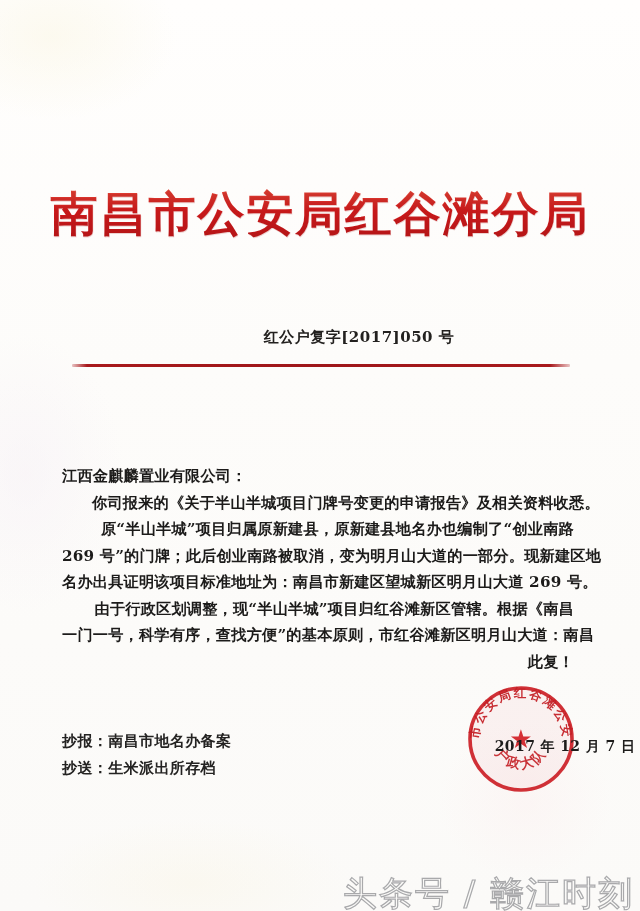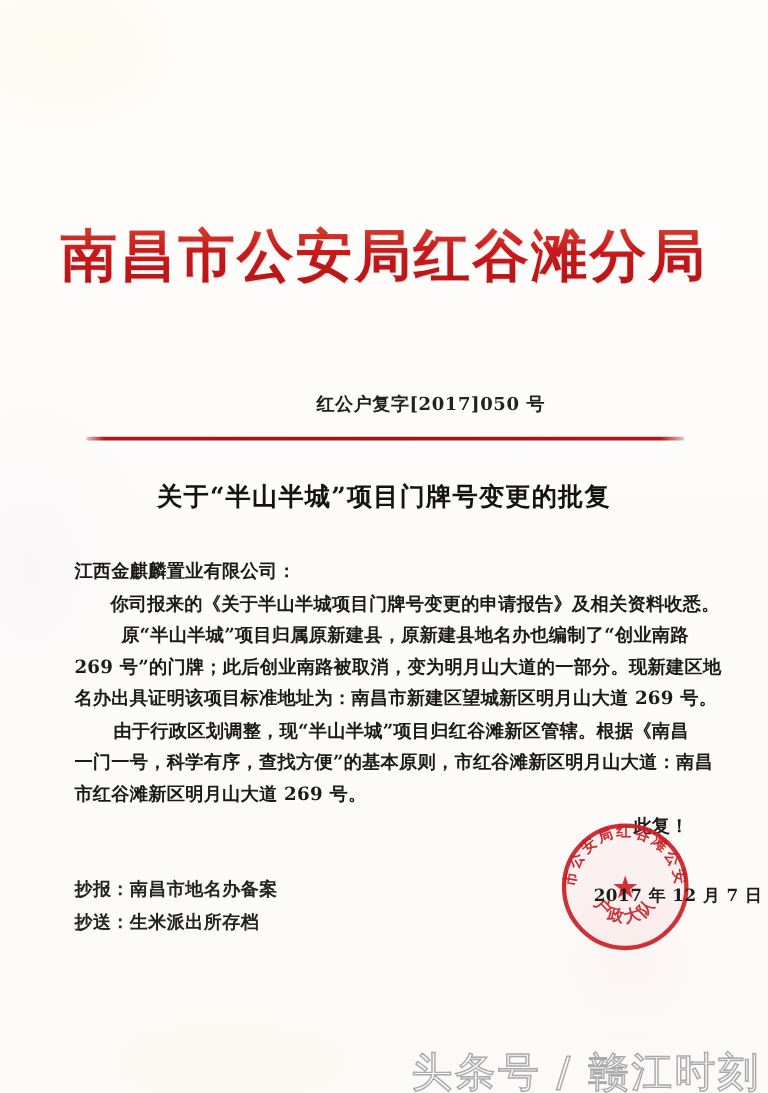--- a/index.html
+++ b/index.html
@@ -180,31 +180,29 @@
   <div class="paper-tint"></div>
 
   <div class="masthead">
     <div class="masthead-title">南昌市公安局红谷滩分局</div>
   </div>
 
   <div class="docnum">红公户复字[2017]050 号</div>
 
   <div class="red-rule"></div>
 
-  <div class="doc-title">关于“半山半城”项目门牌号变更的批复</div>
 
   <div class="body-block">
     <div class="body-line">江西金麒麟置业有限公司：</div>
     <div class="body-line indent">你司报来的《关于半山半城项目门牌号变更的申请报告》及相关资料收悉。</div>
     <div class="body-line indent">原“半山半城”项目归属原新建县，原新建县地名办也编制了“创业南路</div>
     <div class="body-line">269 号”的门牌；此后创业南路被取消，变为明月山大道的一部分。现新建区地</div>
     <div class="body-line">名办出具证明该项目标准地址为：南昌市新建区望城新区明月山大道 269 号。</div>
     <div class="body-line indent">由于行政区划调整，现“半山半城”项目归红谷滩新区管辖。根据《南昌</div>
     <div class="body-line">一门一号，科学有序，查找方便”的基本原则，市红谷滩新区明月山大道：南昌</div>
-    <div class="body-line">市红谷滩新区明月山大道 269 号。</div>
     <div class="body-line indent">此复！</div>
   </div>
 
   <div class="seal">
     <svg width="114" height="114" viewBox="0 0 114 114" xmlns="http://www.w3.org/2000/svg">
       <defs>
         <path id="ringArc" d="M 57,57 m -42,0 a 42,42 0 1,1 84,0" fill="none"></path>
         <path id="botArc" d="M 57,57 m -29,0 a 29,29 0 0,0 58,0" fill="none"></path>
       </defs>
       <circle cx="57" cy="57" r="51" fill="none" stroke="#cc2026" stroke-width="3.6" opacity="0.92"></circle>

